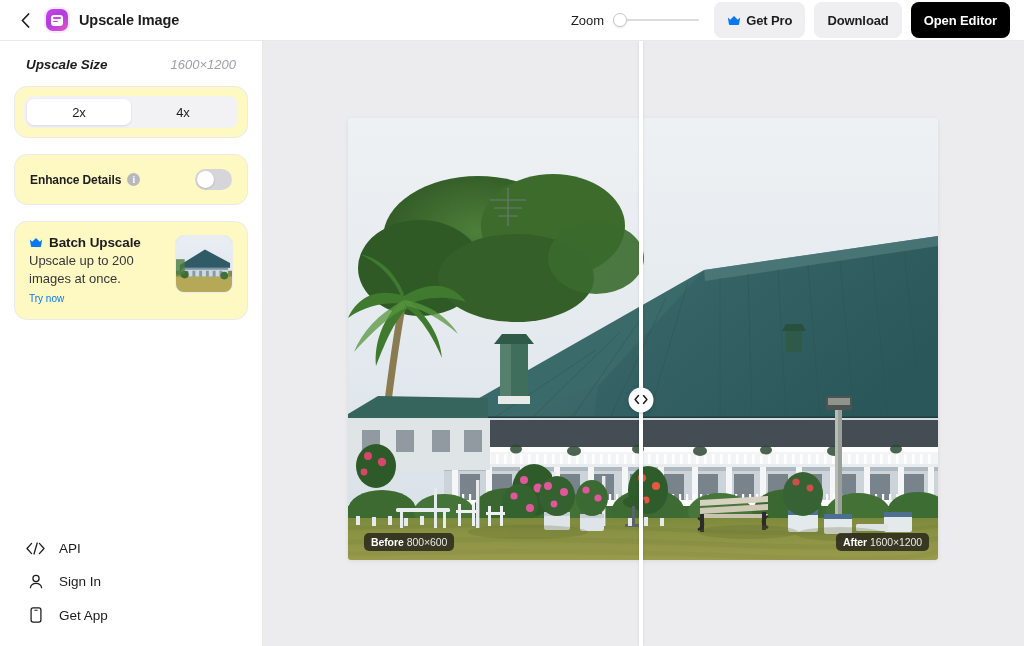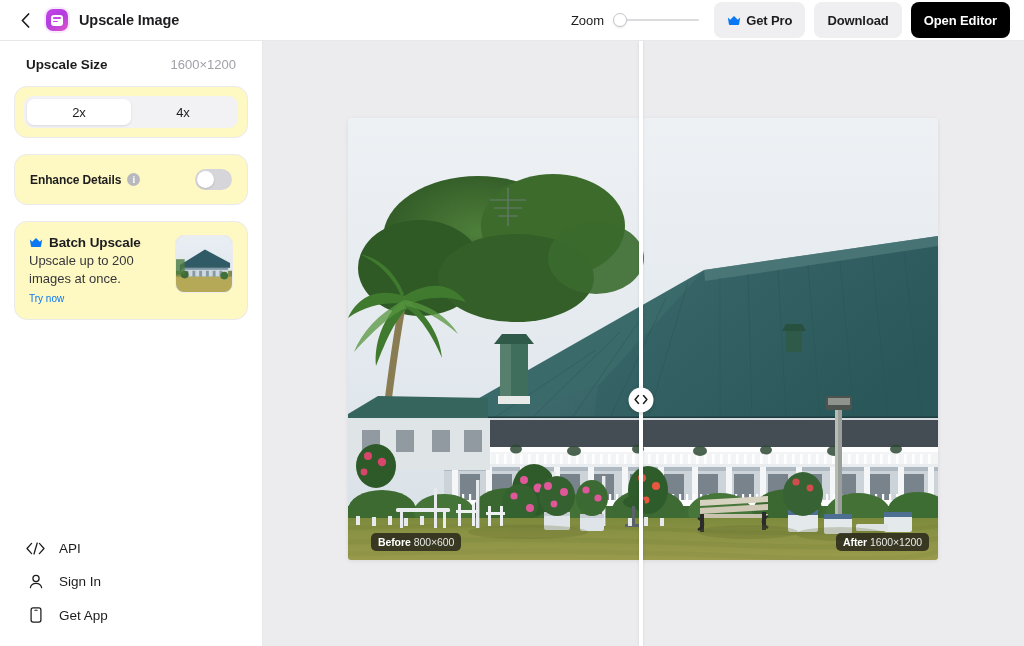--- a/index.html
+++ b/index.html
@@ -84,20 +84,21 @@
   .sidebar {
     width: 263px; min-width:263px;
     background:#ffffff;
     border-right:1px solid #e8e8ea;
     display:flex; flex-direction:column;
     padding: 0 14px;
   }
   .row-title {
     display:flex; align-items:flex-end; justify-content:space-between;
     padding: 16px 12px 0 12px;
+    font-style: italic;
   }
   .row-title .lbl { font-size:13.5px; font-weight:700; color:#1d1d1f; letter-spacing:-0.1px;}
   .row-title .val { font-size:13px; color:#a0a0a7; }
 
   .card {
     margin-top: 14px;
     background:#fef9c3;
     border:1px solid #eaeaec;
     border-radius: 13px;
   }
@@ -182,21 +183,21 @@
   .badge {
     position:absolute; bottom:9px;
     background: rgba(35,33,25,.80);
     border-radius:5px;
     padding: 3px 7px;
     font-size:10.5px; color:#e9e9e6;
     white-space:nowrap;
     letter-spacing:-0.1px;
   }
   .badge b { color:#ffffff; font-weight:700; margin-right:3px; }
-  .badge-before { left:23px; }
+  .badge-before { left:16px; }
   .badge-after { right:9px; }
 
   .divider {
     position:absolute; top:0; bottom:0; width:4px;
     background:#ffffff;
     left: 376px;
     box-shadow: 0 0 3px rgba(0,0,0,.10);
     cursor: ew-resize;
   }
   .handle {

